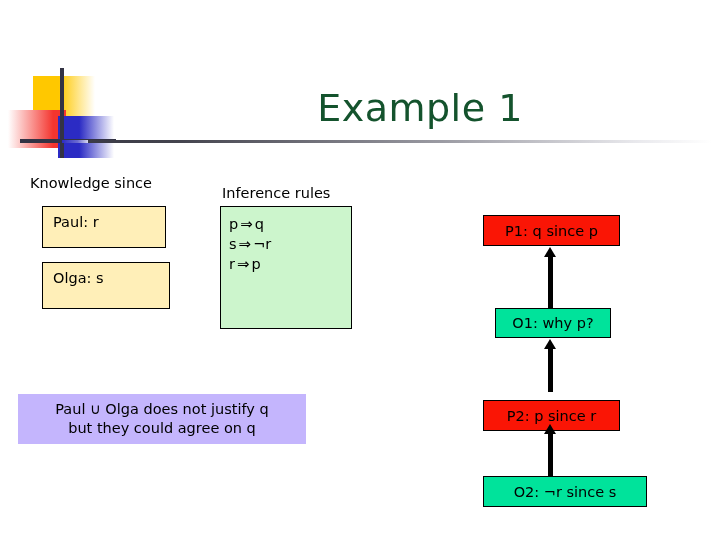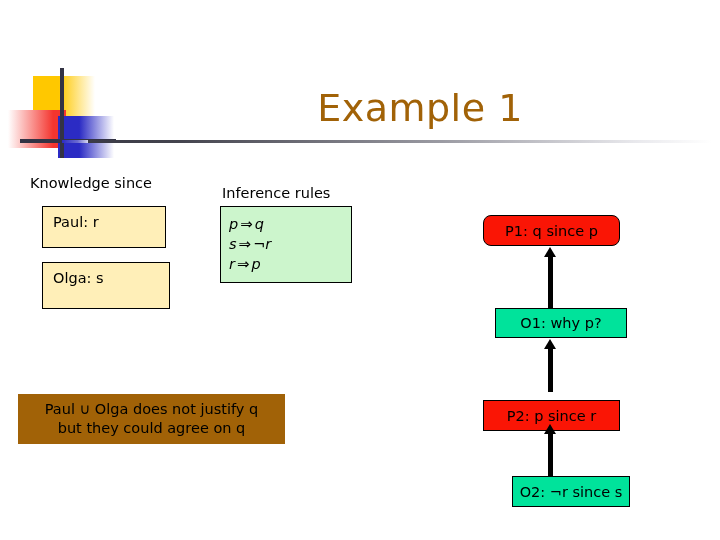--- a/index.html
+++ b/index.html
@@ -44,21 +44,21 @@
     background: #333344;
   }
 
   
   .title {
     position: absolute;
     left: 170px; top: 86px;
     width: 500px;
     text-align: center;
     font-size: 38px;
-    color: #a16207;
+    color: #14532d;
     letter-spacing: 0.5px;
     white-space: nowrap;
   }
   .title-rule {
     position: absolute;
     left: 62px; top: 140px;
     width: 650px; height: 3px;
     background: linear-gradient(to right, #2B2BC4 0%, #3a3a46 3%, #44444e 18%, #9a9aa2 58%, #e8e8ec 88%, #ffffff 100%);
   }
   .title-rule-stub {
@@ -88,47 +88,46 @@
     line-height: 1.25;
   }
   .box-kb {
     background: #FFEFB8;
     padding: 6px 0 0 10px;
   }
   .kb-paul { left: 42px; top: 206px; width: 124px; height: 42px; }
   .kb-olga { left: 42px; top: 262px; width: 128px; height: 47px; }
 
   .box-rules {
-    left: 220px; top: 206px; width: 132px; height: 77px;
+    left: 220px; top: 206px; width: 132px; height: 123px;
     background: #CCF5CC;
     padding: 8px 0 0 8px;
-    font-style: italic;
   }
   .box-rules .rule-line { white-space: nowrap; margin-bottom: 1px; }
   .op { font-size: 15px; padding: 0 2px; }
 
   
   .arg-box {
     position: absolute;
     box-sizing: border-box;
     border: 1.5px solid #000000;
     font-size: 14.5px;
     color: #000000;
     display: flex;
     align-items: center;
     justify-content: center;
     white-space: nowrap;
   }
   .arg-red   { background: #FA1505; }
   .arg-green { background: #00E39B; }
 
-  .arg-p1 { left: 483px; top: 215px; width: 137px; height: 31px; border-radius: 8px; }
-  .arg-o1 { left: 495px; top: 308px; width: 132px; height: 30px; }
+  .arg-p1 { left: 483px; top: 215px; width: 137px; height: 31px; }
+  .arg-o1 { left: 495px; top: 308px; width: 116px; height: 30px; }
   .arg-p2 { left: 483px; top: 392px; width: 137px; height: 31px; margin-top: 8px; }
-  .arg-o2 { left: 483px; top: 476px; width: 118px; height: 31px; margin-left: 29px; }
+  .arg-o2 { left: 483px; top: 476px; width: 164px; height: 31px; }
 
   
   .arrow { position: absolute; }
   .arrow .shaft {
     position: absolute;
     left: 4px; top: 7px;
     width: 5px;
     background: #000000;
   }
   .arrow .head {
@@ -143,22 +142,22 @@
   .arrow-1 .shaft { height: 54px; }
   .arrow-2 { left: 544px; top: 339px; width: 13px; height: 53px; }
   .arrow-2 .shaft { height: 46px; }
   .arrow-3 { left: 544px; top: 424px; width: 13px; height: 52px; }
   .arrow-3 .shaft { height: 45px; }
 
   
   .note {
     position: absolute;
     left: 18px; top: 394px;
-    width: 267px; height: 50px;
-    background: #a16207;
+    width: 288px; height: 50px;
+    background: #c4b5fd;
     display: flex;
     flex-direction: column;
     align-items: center;
     justify-content: center;
     font-size: 14.5px;
     color: #000000;
     line-height: 1.3;
     text-align: center;
   }
   .note-line { white-space: nowrap; }

